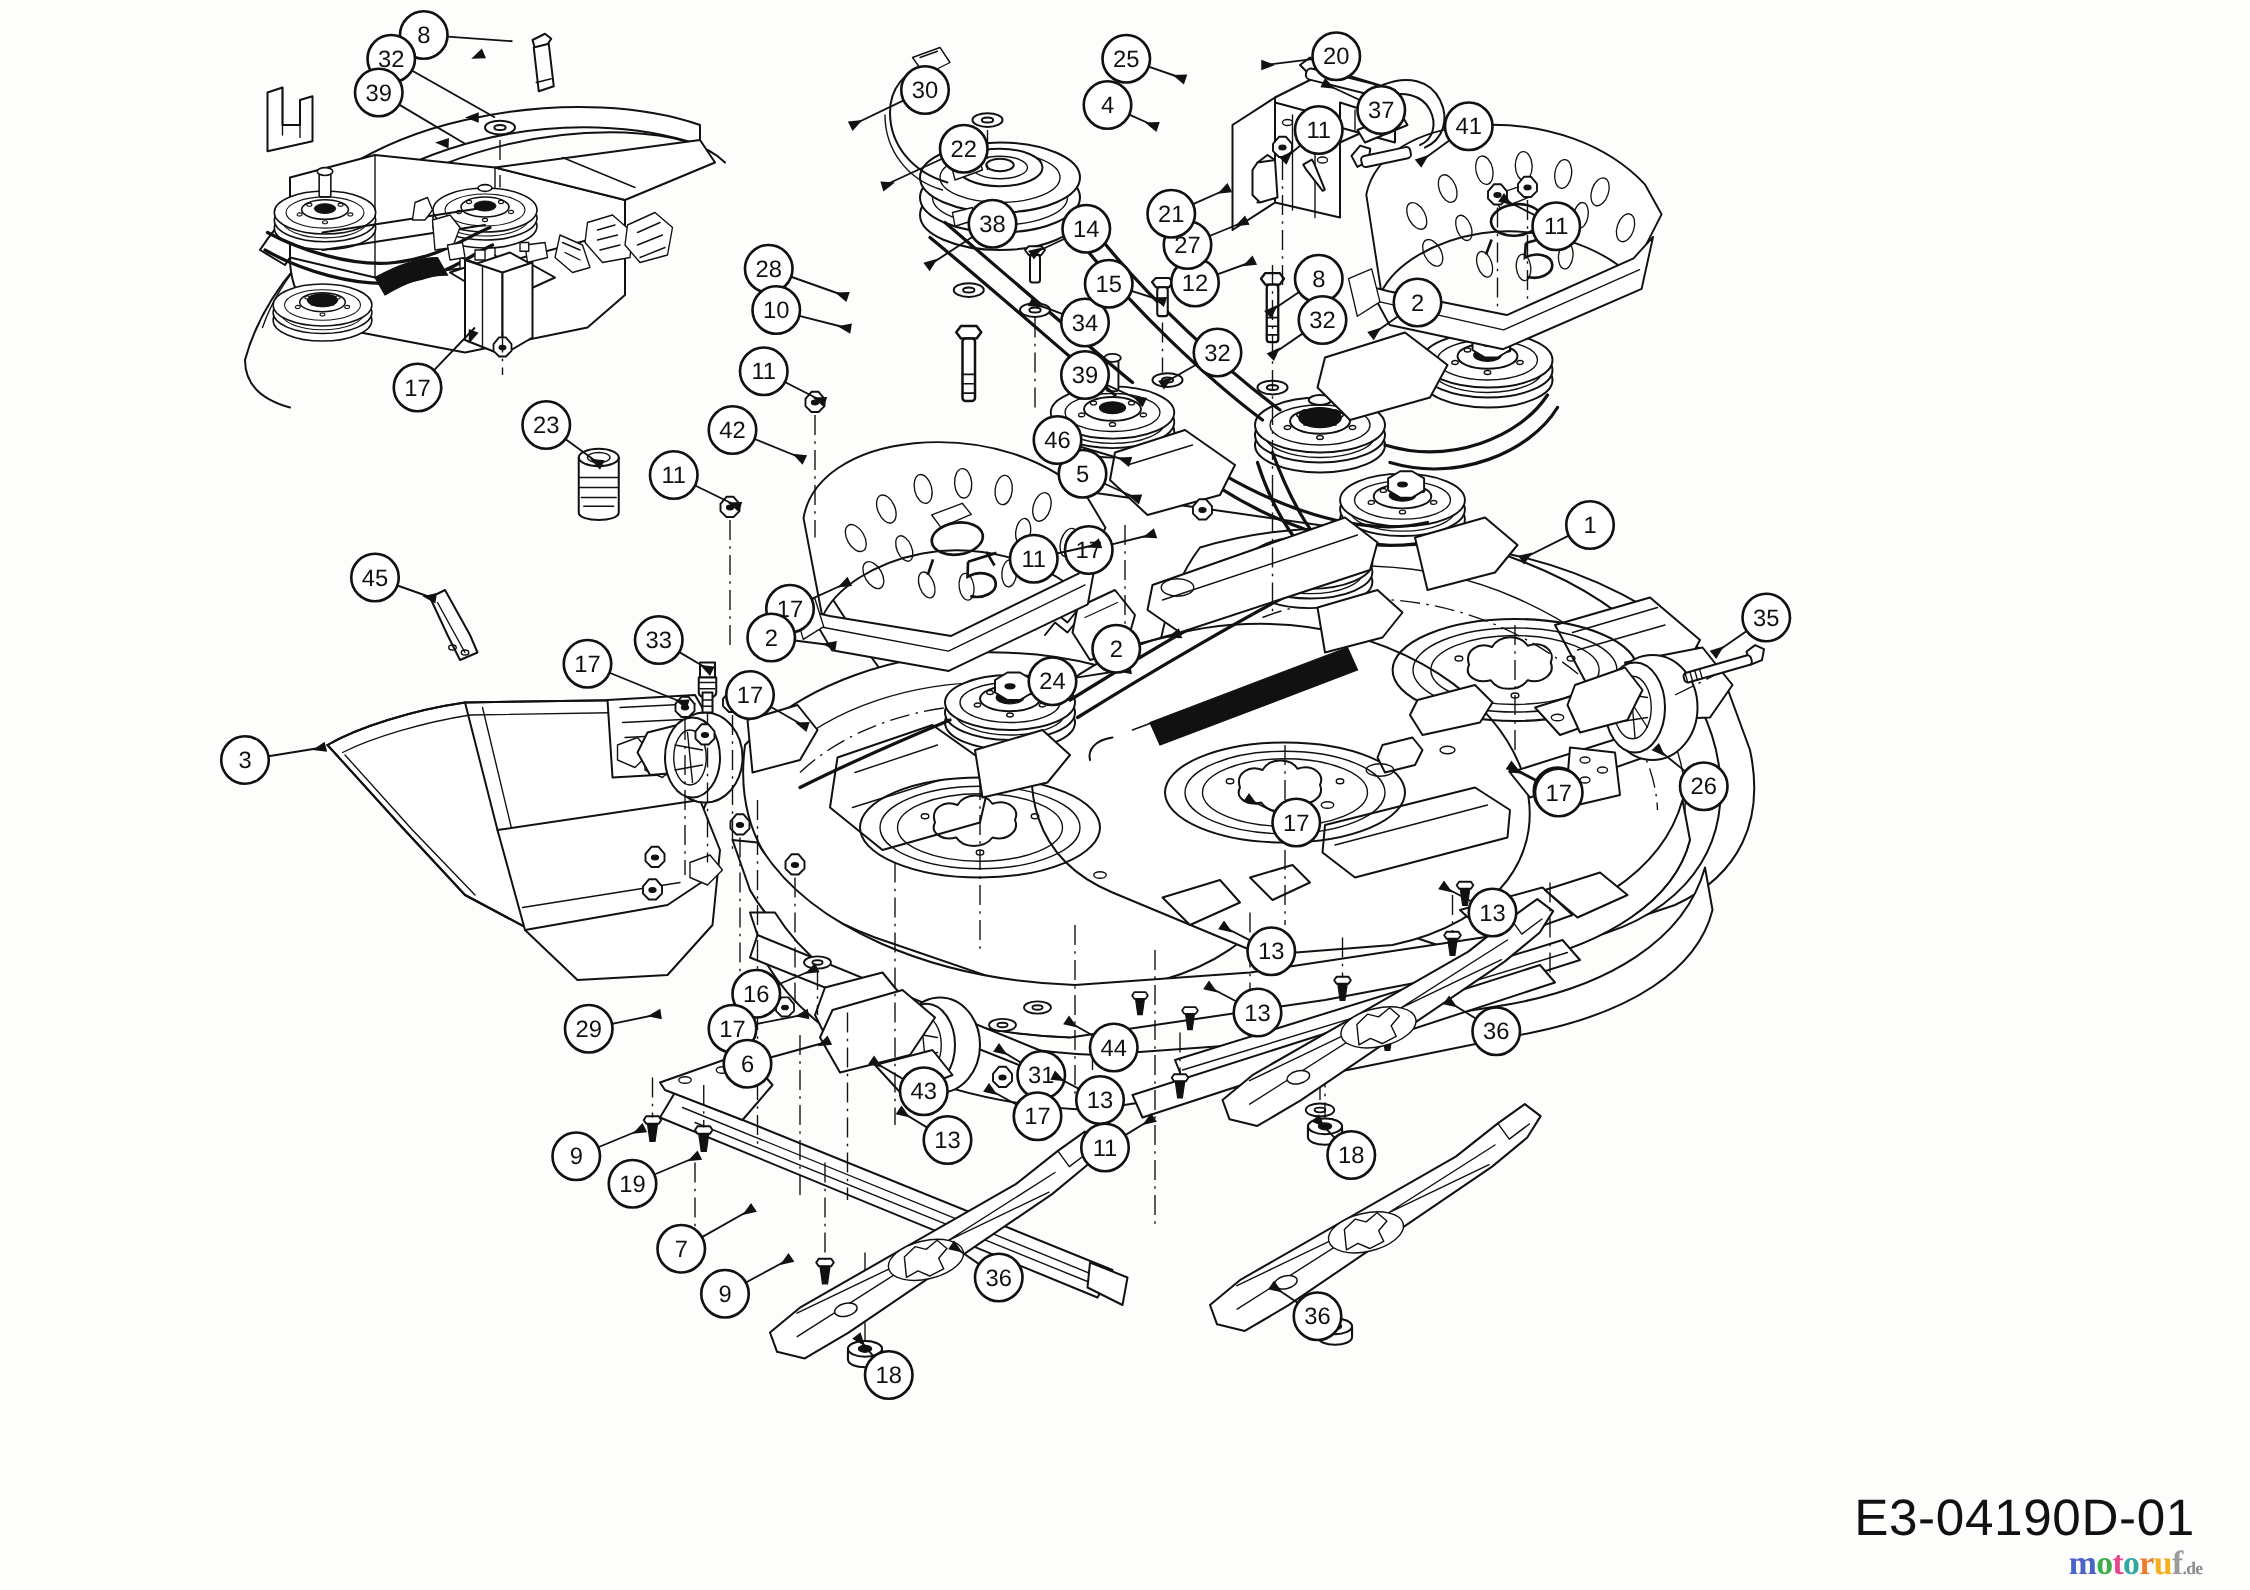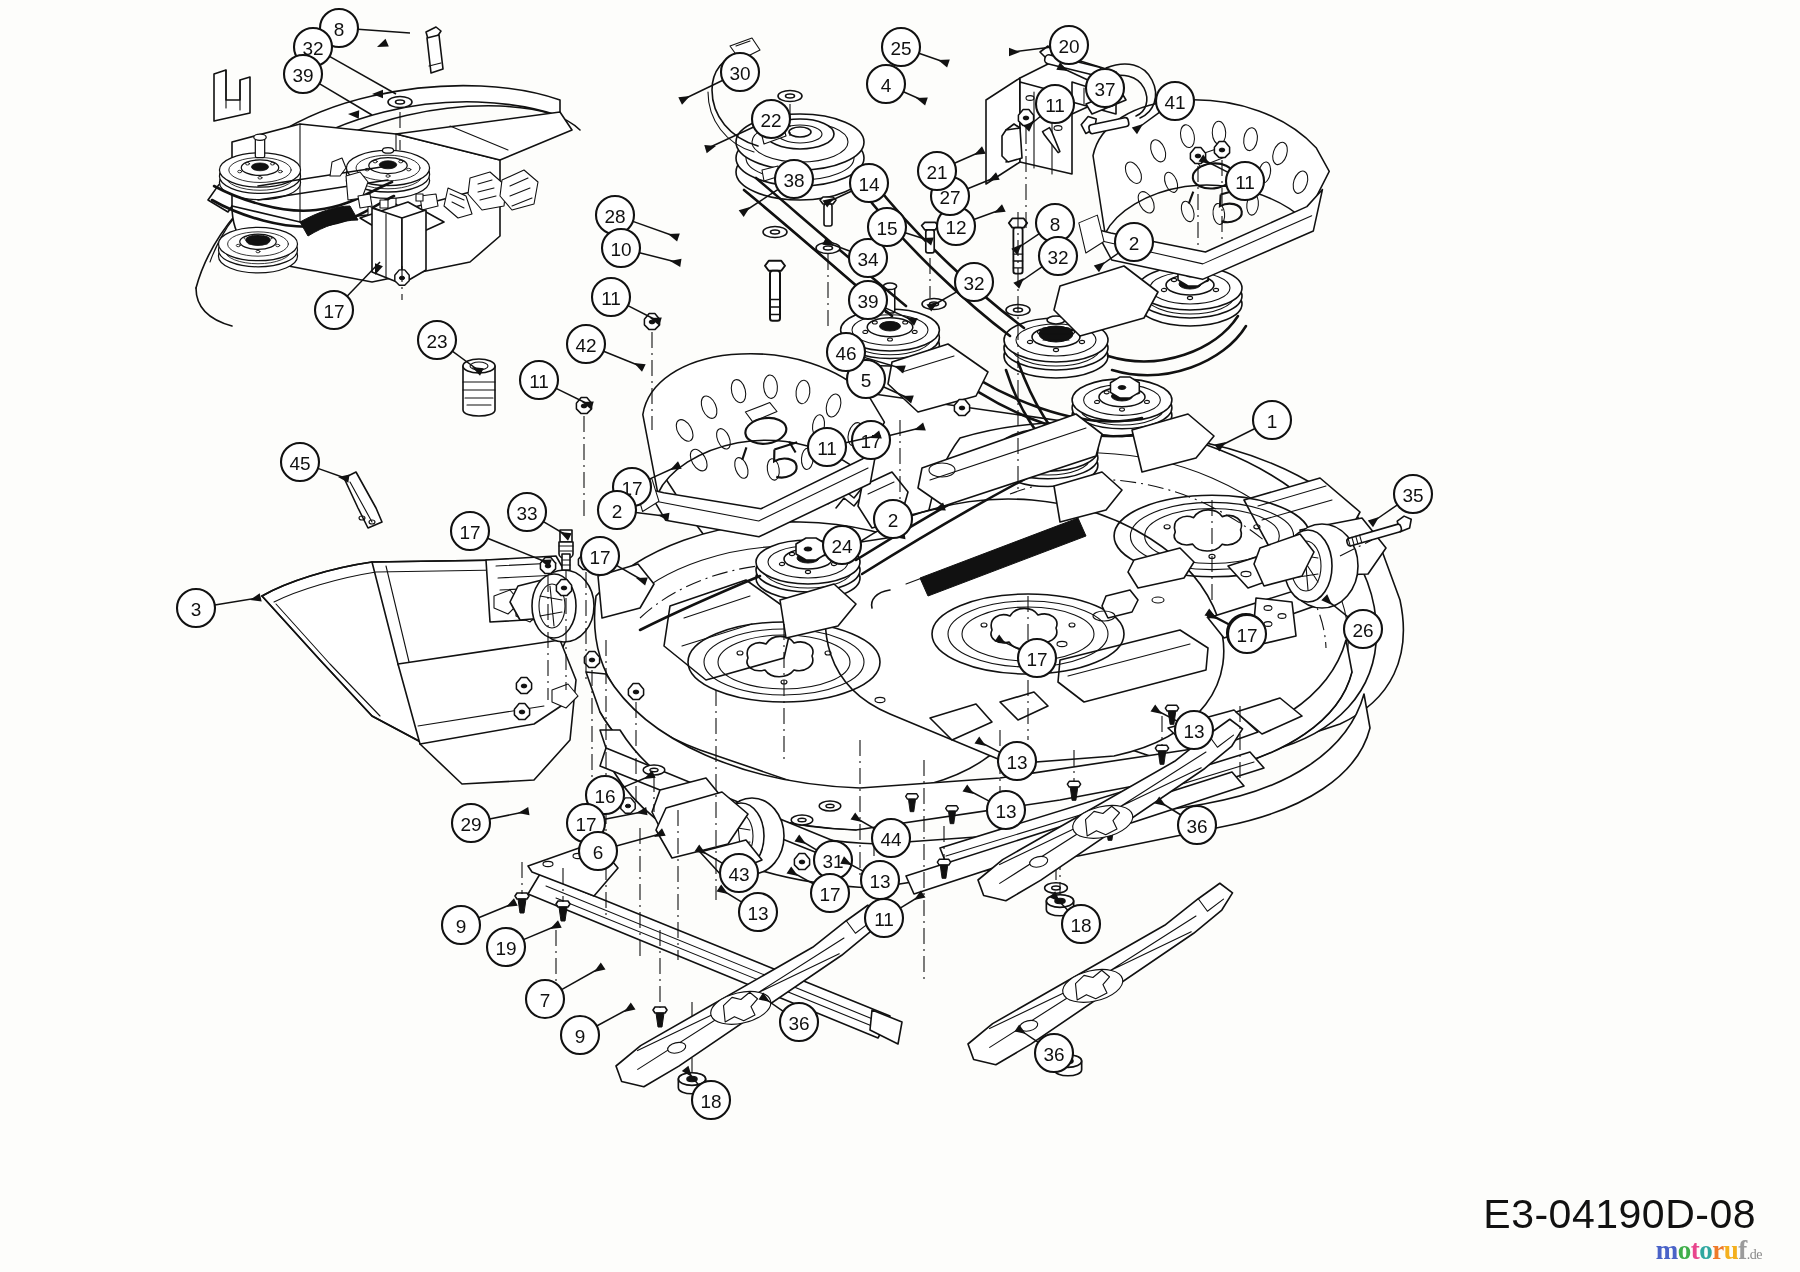--- a/index.html
+++ b/index.html
@@ -53,21 +53,21 @@
     font-family: "Liberation Serif", serif;
     font-size: 27px;
     font-weight: 700;
     letter-spacing: -0.5px;
     white-space: nowrap;
     line-height: 1;
   }
   .watermark span { display: inline-block; }
   .watermark .suffix {
     font-size: 14px;
-    font-weight: 400;
+    font-weight: 700;
     color: #8a8a8a;
     vertical-align: baseline;
     text-align: center;
   }
 </style>
 </head>
 <body>
 
 <div id="sheet">
 
@@ -1240,19 +1240,19 @@
         <text x="1363" y="630" class="bubtx">26</text>
       </g>
       <g>
         <path d="M1230.1,625.3 L1212,616" fill="none" stroke="#111" stroke-width="1.5"></path>
         <path d="M1218,619 L1206.3,617.8 L1210.0,610.3 Z" fill="#111"></path>
         <circle cx="1247" cy="634" r="19" class="bub"></circle>
         <text x="1247" y="635" class="bubtx">17</text>
       </g>
     </svg>
 
-  <div class="doc-code">E3-04190D-08</div>
+  <div class="doc-code">E3-04190D-01</div>
 
   <div class="watermark">
     <span id="wm-letters"><span style="color: rgb(74, 99, 200);">m</span><span style="color: rgb(63, 174, 73);">o</span><span style="color: rgb(232, 69, 140);">t</span><span style="color: rgb(47, 168, 160);">o</span><span style="color: rgb(239, 123, 42);">r</span><span style="color: rgb(244, 176, 30);">u</span><span style="color: rgb(155, 155, 155);">f</span></span><span class="suffix" id="wm-suffix" style="color: rgb(138, 138, 138);">.de</span>
   </div>
 
 </div>
 
 </body></html>

